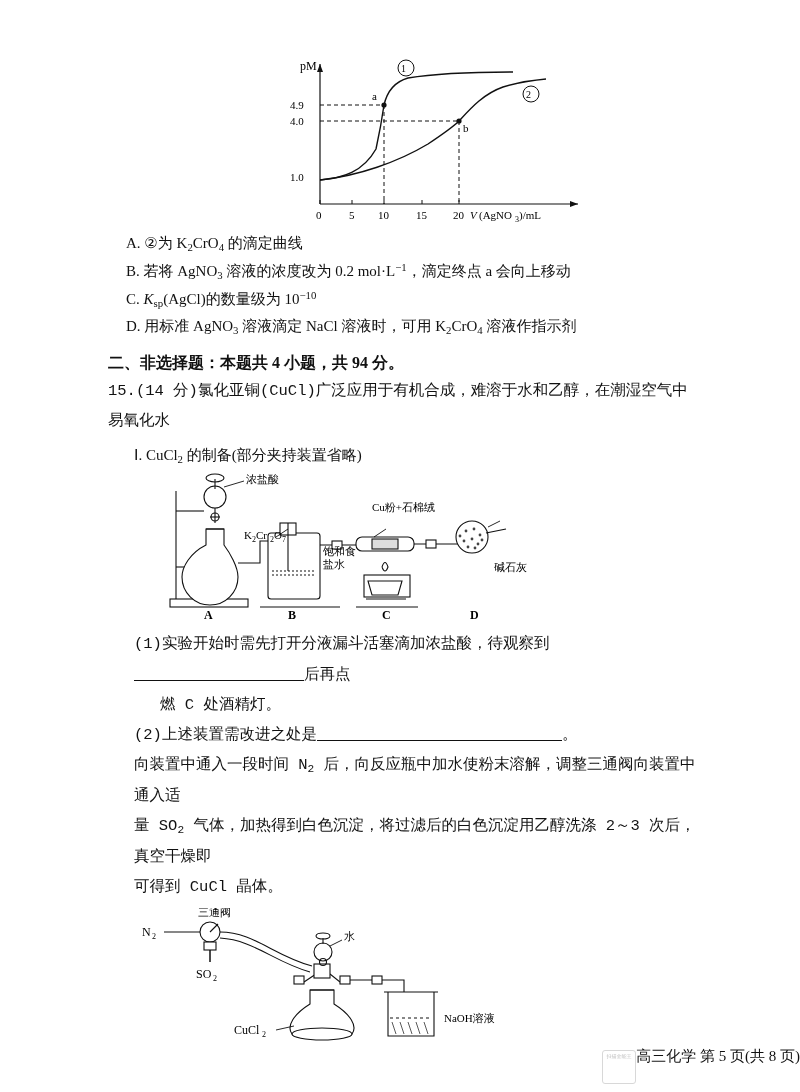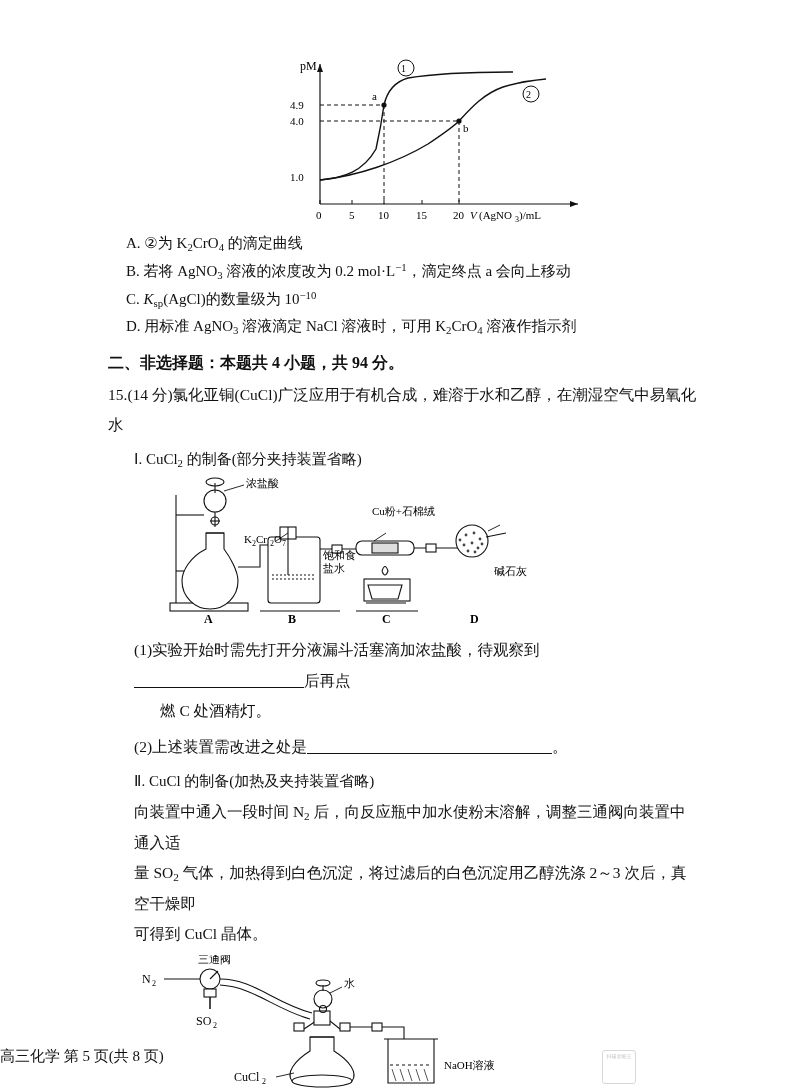--- a/index.html
+++ b/index.html
@@ -28,35 +28,35 @@
   .opt {
     font-size:15px;
     line-height:1.85;
     margin-left:18px;
     white-space:nowrap;
   }
   .sec-title {
     font-size:16px; font-weight:bold; margin-top:12px; margin-bottom:2px;
   }
   .q {
-    font-size:15.5px; line-height:1.95; margin-top:6px;
+    font-size:15.5px; line-height:1.95; font-family:Liberation Mono, monospace;
   }
   .q-body { margin-left:26px; }
   sub { font-size:0.72em; vertical-align:-0.25em; }
   sup { font-size:0.72em; vertical-align:0.45em; }
   .ul { display:inline-block; border-bottom:1px solid #111; height:1em; vertical-align:-0.15em; }
   .part-label { font-size:15px; margin-top:10px; }
   
   .fig { margin:6px 0 4px 0; }
   .fig1 { margin-left:52px; }
   .fig2 { margin-left:26px; }
   
   .footer {
     position:absolute; left:0; bottom:26px; width:800px;
-    text-align:left; font-size:15px; font-family:"Liberation Serif", serif;
+    text-align:right; font-size:15px; font-family:"Liberation Serif", serif;
   }
   .stamp {
     position:absolute; right:12px; bottom:8px;
     width:34px; height:34px;
     border:1px solid #d8d8d8; border-radius:3px;
     font-size:5px; color:#bdbdbd; line-height:1.15;
     text-align:center; padding-top:3px;
     box-sizing:border-box;
   }
   text { font-family:"Liberation Serif", serif; }
@@ -232,23 +232,20 @@
 
     <div class="q q-body">
       <span>(1)实验开始时需先打开分液漏斗活塞滴加浓盐酸，待观察到</span><span class="ul" style="width:170px"></span><span>后再点</span>
       <div style="margin-left:26px">燃 C 处酒精灯。</div>
     </div>
 
     <div class="q q-body">
       <span>(2)上述装置需改进之处是</span><span class="ul" style="width:245px"></span><span>。</span>
     </div>
 
-    <div class="part-label q-body">
-      Ⅱ. CuCl 的制备(加热及夹持装置省略)
-    </div>
 
     <div class="q q-body">
       <div>向装置中通入一段时间 N<sub>2</sub> 后，向反应瓶中加水使粉末溶解，调整三通阀向装置中通入适</div>
       <div>量 SO<sub>2</sub> 气体，加热得到白色沉淀，将过滤后的白色沉淀用乙醇洗涤 2～3 次后，真空干燥即</div>
       <div>可得到 CuCl 晶体。</div>
     </div>
 
     <div class="fig fig2">
       <svg width="500" height="140" viewBox="0 0 500 140">
         <g stroke="#111" fill="none" stroke-width="1.1">

